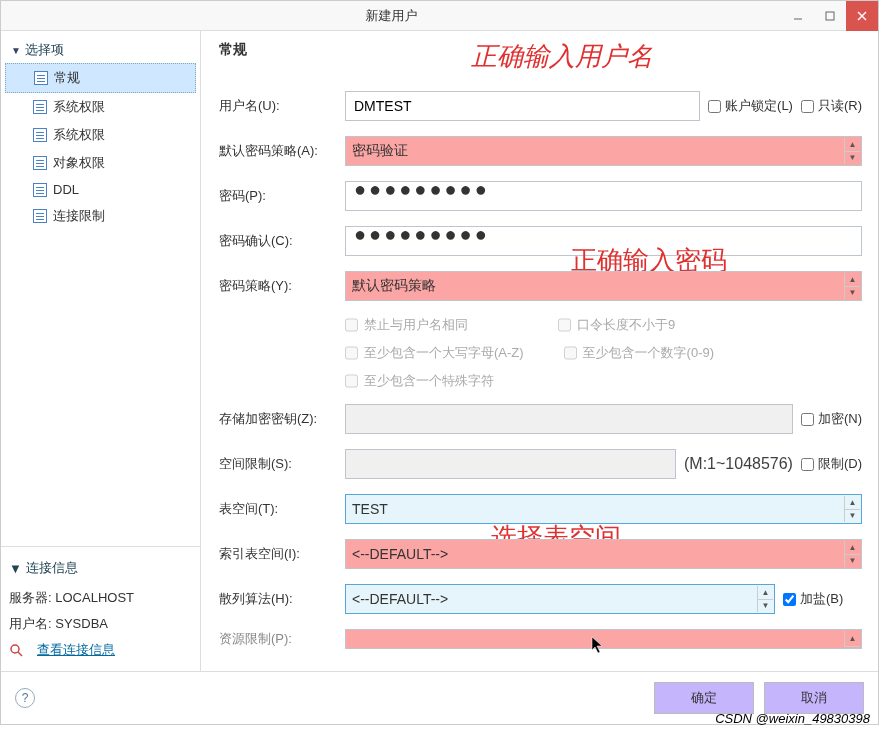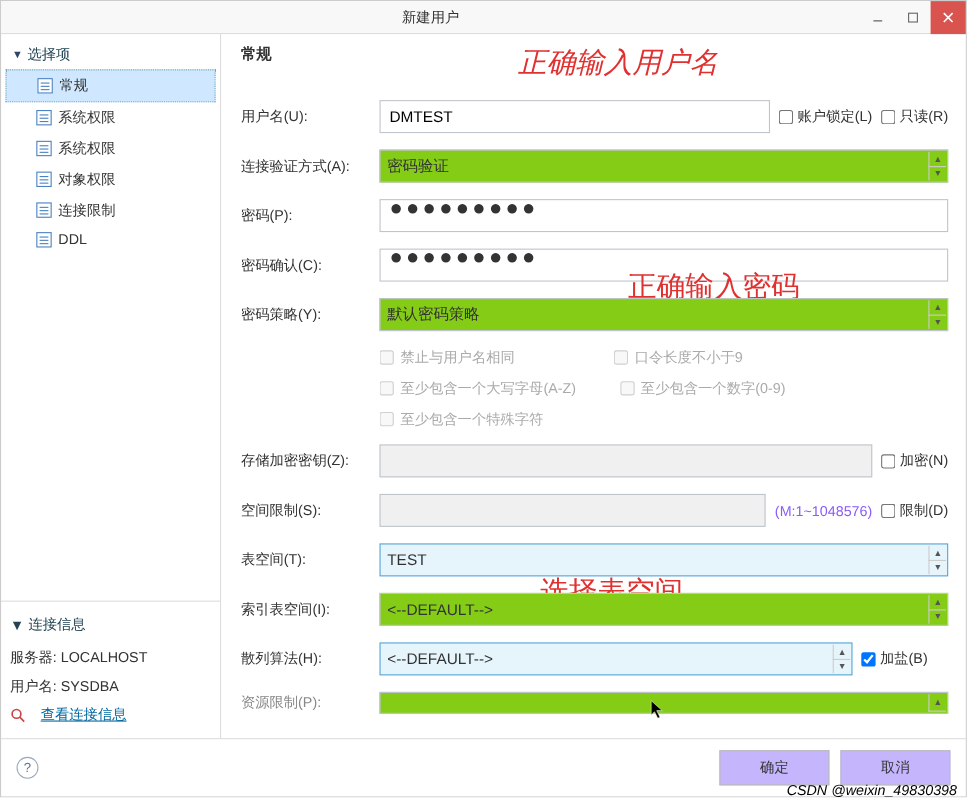--- a/index.html
+++ b/index.html
@@ -28,32 +28,32 @@
     .section-title { font-weight: bold; font-size: 14px; margin-bottom: 12px; }
     .annot { color: #e03030; font-size: 26px; position: absolute; font-weight: 500; pointer-events: none; }
     .annot.a1 { top: 8px; left: 270px; font-style: italic; }
     .annot.a2 { top: 212px; left: 370px; }
     .annot.a3 { top: 489px; left: 290px; }
     .form-row { display: flex; align-items: center; margin-bottom: 15px; gap: 8px; }
     .lbl { width: 118px; font-size: 13px; }
     .fld { flex: 1; }
     .txt { width: 100%; height: 30px; border: 1px solid #bfc5cc; padding: 0 8px; font-size: 14px; background: #fff; }
     .txt.ro { background: #f0f0f0; }
-    .sel { width: 100%; height: 30px; border: 1px solid #bfc5cc; padding: 0 6px; display: flex; align-items: center; position: relative; background: #84cc16; font-size: 14px; }
+    .sel { width: 100%; height: 30px; border: 1px solid #bfc5cc; padding: 0 6px; display: flex; align-items: center; position: relative; background: #fca5a5; font-size: 14px; }
     .sel.highlight { background: #e6f5fb; border-color: #58a5d8; }
     .sel .spin { position: absolute; right: 1px; top: 1px; bottom: 1px; width: 16px; display: flex; flex-direction: column; }
     .sel .spin div { flex: 1; display: flex; align-items: center; justify-content: center; font-size: 8px; color: #555; border-left: 1px solid #ccc; }
     .sel .spin div:first-child { border-bottom: 1px solid #ccc; }
     .cb-row { display: flex; align-items: center; gap: 4px; white-space: nowrap; }
     .cb-row input { margin: 0; }
     .policy-opts { margin-left: 126px; color: #aaa; font-size: 13px; }
     .policy-opts .prow { display: flex; gap: 40px; margin-bottom: 10px; }
     .policy-opts .pitem { display: flex; gap: 6px; }
     .policy-opts input[type=checkbox] { accent-color: #ccc; }
-    .range-txt { color: #8b5cf6; font-size: 13px; white-space: nowrap; }
+    .range-txt { color: #404040; font-size: 16px; white-space: nowrap; }
     .footer { border-top: 1px solid #ddd; padding: 10px 14px; display: flex; align-items: center; justify-content: space-between; }
     .help-icon { width: 20px; height: 20px; border: 1px solid #9ab; border-radius: 50%; display: flex; align-items: center; justify-content: center; color: #579; font-size: 12px; }
     .btns { display: flex; gap: 10px; }
     .btn { width: 100px; height: 32px; border: 1px solid #bbb; background: #c4b5fd; font-size: 13px; display: flex; align-items: center; justify-content: center; cursor: default; }
     .watermark { position: absolute; right: 8px; bottom: -2px; color: #000000; font-size: 13px; font-style: italic; }
     .cursor { position: absolute; top: 605px; left: 390px; font-size: 16px; pointer-events: none; }
     .dots { letter-spacing: 3px; font-size: 20px; line-height: 14px; }
   </style>
 </head>
 <body>
@@ -99,25 +99,25 @@
         <div class="nav-item">
           <span class="doc-icon"></span>
           <span>系统权限</span>
         </div>
         <div class="nav-item">
           <span class="doc-icon"></span>
           <span>对象权限</span>
         </div>
         <div class="nav-item">
           <span class="doc-icon"></span>
+          <span>DDL</span>
+        </div>
+        <div class="nav-item">
+          <span class="doc-icon"></span>
           <span>连接限制</span>
-        </div>
-        <div class="nav-item">
-          <span class="doc-icon"></span>
-          <span>DDL</span>
         </div>
       </div>
 
       <div class="sidebar-bottom">
         <div class="hdr">
           <span class="tri">▼</span>
           <span>连接信息</span>
         </div>
         <div class="info-row">
           <span>服务器:</span>
@@ -153,21 +153,21 @@
             <input type="checkbox" style="">
             <span>账户锁定(L)</span>
           </label>
         <label class="cb-row">
             <input type="checkbox" style="">
             <span>只读(R)</span>
           </label>
       </div>
 
       <div class="form-row">
-        <div class="lbl">连接验证方式(A):</div>
+        <div class="lbl">默认密码策略(A):</div>
         <div class="fld">
           <div class="sel">
             <span>密码验证</span>
             <div class="spin">
                 <div>▲</div>
                 <div>▼</div>
               </div>
           </div>
         </div>
       </div>

